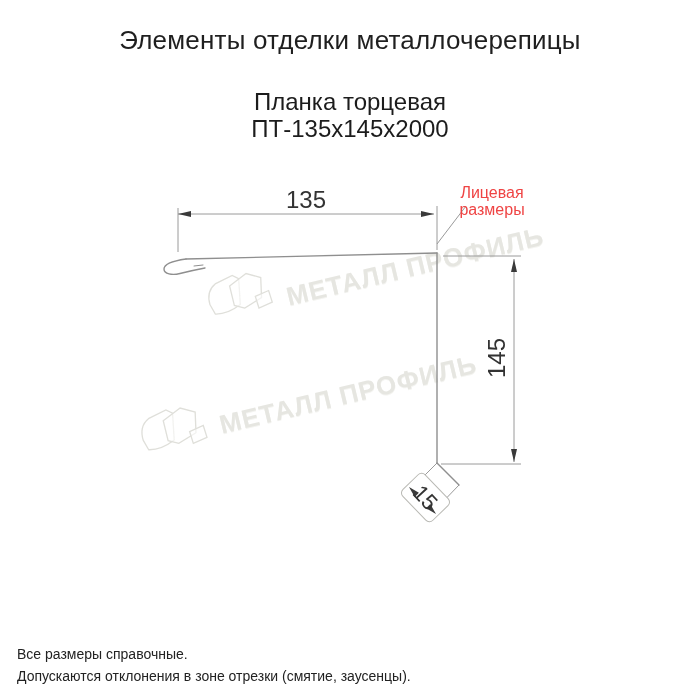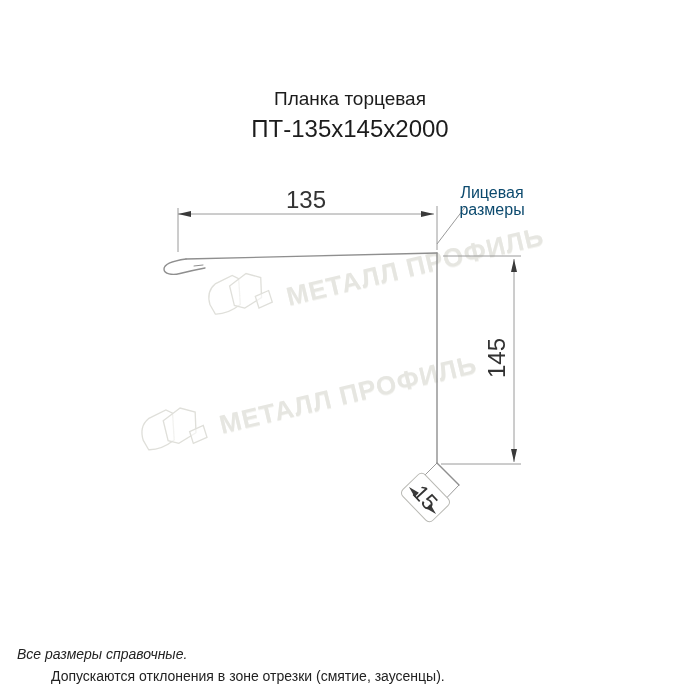--- a/index.html
+++ b/index.html
@@ -7,21 +7,21 @@
     position:relative;width:700px;height:700px;background:#fff;overflow:hidden;
     font-family:"Liberation Sans","DejaVu Sans",sans-serif;color:#1f1f1f;
   }
   .abs{position:absolute;}
   .page-title{
     top:25px;left:0;width:700px;text-align:center;
     font-size:26px;letter-spacing:.2px;color:#1f1f1f;
   }
   .product-name{
     top:88px;left:0;width:700px;text-align:center;
-    font-size:19px;color:#1c1c1c;
+    font-size:24px;color:#1c1c1c;
   }
   .product-sku{
     top:115px;left:0;width:700px;text-align:center;
     font-size:24px;color:#1c1c1c;
   }
   
   .wm-logo{opacity:.9;}
   .wm-text{
     font-size:26px;font-weight:bold;letter-spacing:1px;white-space:nowrap;
     color:#e6e6e1;text-shadow:0 1px 0 #f4f4f1;
@@ -39,36 +39,37 @@
   .dim-height{
     left:467px;top:343px;width:60px;height:30px;line-height:30px;
     transform:rotate(-90deg);transform-origin:center center;
   }
   .dim-kick{
     left:400px;top:484px;width:50px;height:28px;line-height:28px;
     font-size:22px;transform:rotate(47deg);transform-origin:center center;
   }
   .face-label{
     left:448px;top:184px;width:88px;text-align:center;
-    font-size:16px;line-height:17px;color:#0c4a6e;
+    font-size:16px;line-height:17px;color:#ef4444;
   }
   .diagram-svg{left:0;top:0;width:700px;height:700px;}
   .layer-wm{z-index:1;}
   .layer-lines{z-index:2;}
   .layer-text{z-index:3;}
   
   .footer-note{left:17px;font-size:14px;color:#222;}
-  .note1{top:646px;font-style:italic;}
-  .note2{top:668px;margin-left:34px;}
+  .note1{top:646px;}
+  .note2{top:668px;}
 </style>
 </head>
 <body>
 
 <div class="canvas">
 
+  <div class="abs page-title layer-text">Элементы отделки металлочерепицы</div>
   <div class="abs product-name layer-text">Планка торцевая</div>
   <div class="abs product-sku layer-text">ПТ-135х145х2000</div>
 
   <div class="abs wm-logo wm-logo-upper layer-wm">
     <svg width="78" height="54" viewBox="0 0 78 54" fill="rgba(255,255,255,0.6)" stroke="#dcdcd6" stroke-width="1.3">
       <path d="M4 34 Q2 20 12 14 L30 8 L36 12 L34 38 Q20 46 8 44 Z"></path>
       <path d="M26 18 L44 8 L58 14 L56 34 L38 42 L28 38 Z"></path>
       <path d="M50 32 L64 28 L66 40 L52 44 Z"></path>
     </svg>
   </div>

